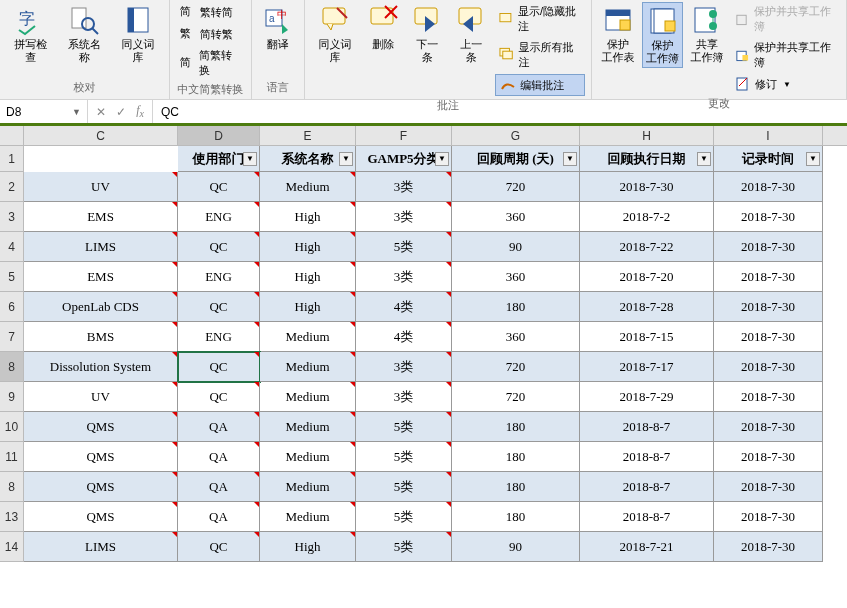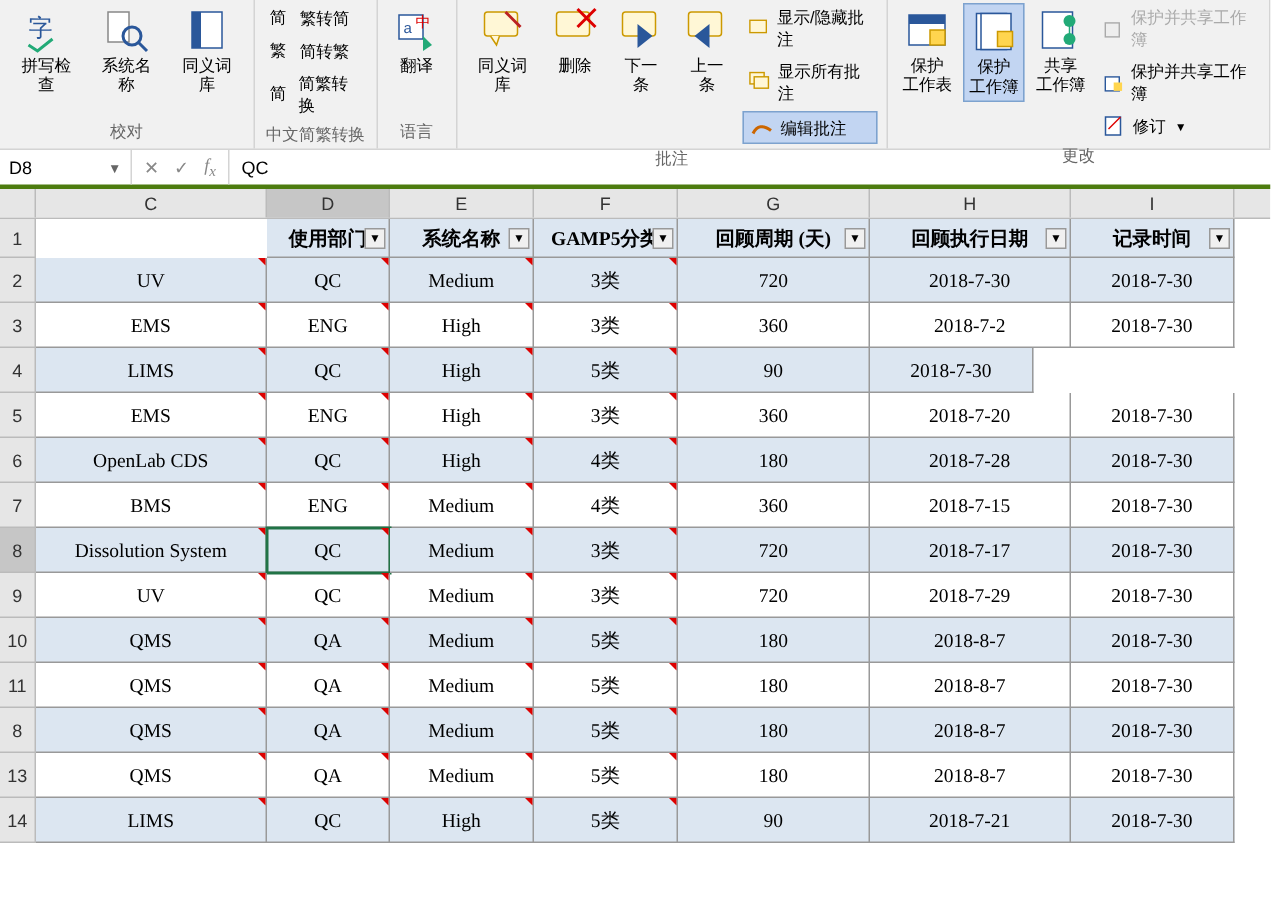--- a/index.html
+++ b/index.html
@@ -301,20 +301,21 @@
         <div class="cell" style="width: 134px;">2018-7-2</div>
         <div class="cell" style="width: 109px;">2018-7-30</div>
       </div>
       <div class="grid-row">
         <div class="row-h">4</div>
         <div class="cell shaded comment-mark" style="width: 154px;">LIMS</div>
         <div class="cell shaded comment-mark" style="width: 82px;">QC</div>
         <div class="cell shaded comment-mark" style="width: 96px;">High</div>
         <div class="cell shaded comment-mark" style="width: 96px;">5类</div>
         <div class="cell shaded" style="width: 128px;">90</div>
+        <div class="cell shaded" style="width: 134px;">2018-7-22</div>
         <div class="cell shaded" style="width: 109px;">2018-7-30</div>
       </div>
       <div class="grid-row">
         <div class="row-h">5</div>
         <div class="cell comment-mark" style="width: 154px;">EMS</div>
         <div class="cell comment-mark" style="width: 82px;">ENG</div>
         <div class="cell comment-mark" style="width: 96px;">High</div>
         <div class="cell comment-mark" style="width: 96px;">3类</div>
         <div class="cell" style="width: 128px;">360</div>
         <div class="cell" style="width: 134px;">2018-7-20</div>

